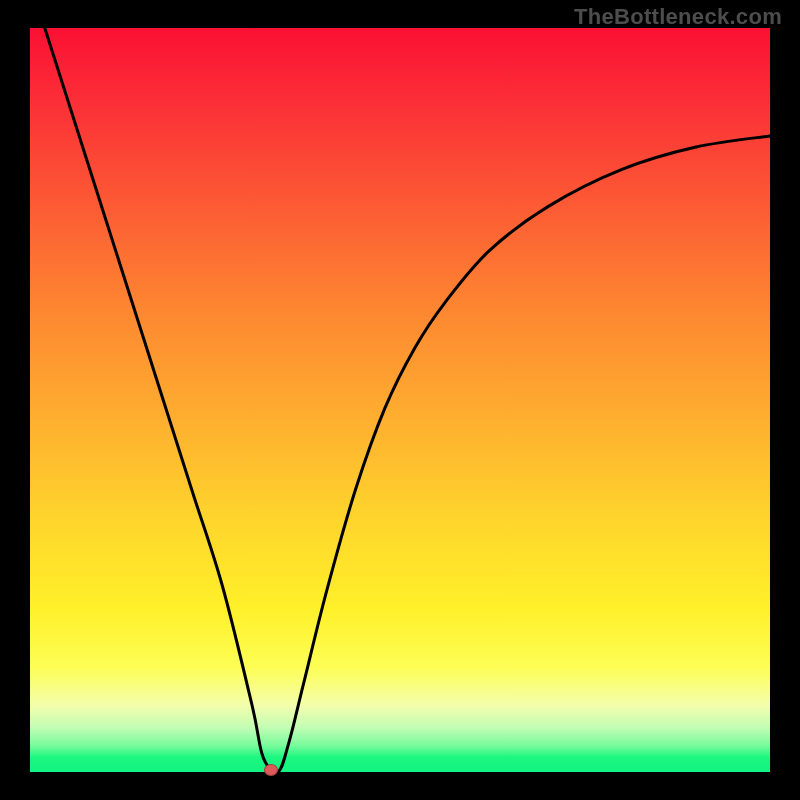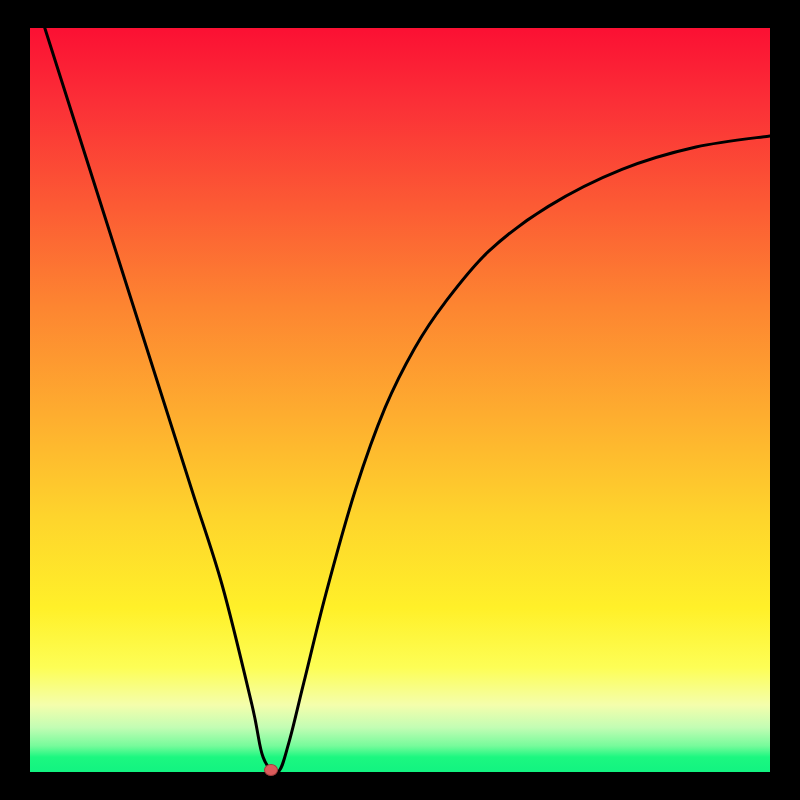--- a/index.html
+++ b/index.html
@@ -72,20 +72,21 @@
     border-radius: 50%;
     z-index: 3;
     box-sizing: border-box;
   }
 </style>
 </head>
 <body>
 
 <div class="frame">
 
+  <div class="watermark">TheBottleneck.com</div>
 
   <div class="plot-area"></div>
 
   <svg class="curve" viewBox="0 0 740 744" preserveAspectRatio="none">
     <path id="curve-path" d="M 14.8 0.0 C 19.7 15.5, 34.5 62.0, 44.4 93.0 C 54.3 124.0, 64.1 155.0, 74.0 186.0 C 83.9 217.0, 93.7 248.0, 103.6 279.0 C 113.5 310.0, 123.3 341.0, 133.2 372.0 C 143.1 403.0, 152.9 434.0, 162.8 465.0 C 172.7 496.0, 182.5 522.7, 192.4 558.0 C 202.3 593.3, 215.2 648.5, 222.0 677.0 C 228.8 705.6, 228.8 718.0, 233.1 729.1 C 237.4 740.3, 243.6 746.5, 247.9 744.0 C 252.2 741.5, 254.7 729.1, 259.0 714.2 C 263.3 699.4, 267.6 679.5, 273.8 654.7 C 280.0 629.9, 287.4 597.7, 296.0 565.4 C 304.6 533.2, 315.7 492.3, 325.6 461.3 C 335.5 430.3, 345.3 403.0, 355.2 379.4 C 365.1 355.9, 374.9 337.3, 384.8 319.9 C 394.7 302.6, 402.1 291.4, 414.4 275.3 C 426.7 259.2, 441.5 239.3, 458.8 223.2 C 476.1 207.1, 495.8 192.2, 518.0 178.6 C 540.2 164.9, 567.3 151.3, 592.0 141.4 C 616.7 131.4, 641.3 124.6, 666.0 119.0 C 690.7 113.5, 727.7 109.7, 740.0 107.9" stroke="#000000" stroke-width="3" fill="none" stroke-linecap="round" stroke-linejoin="round"></path>
   </svg>
 
   <div class="marker"></div>
 
 </div>

